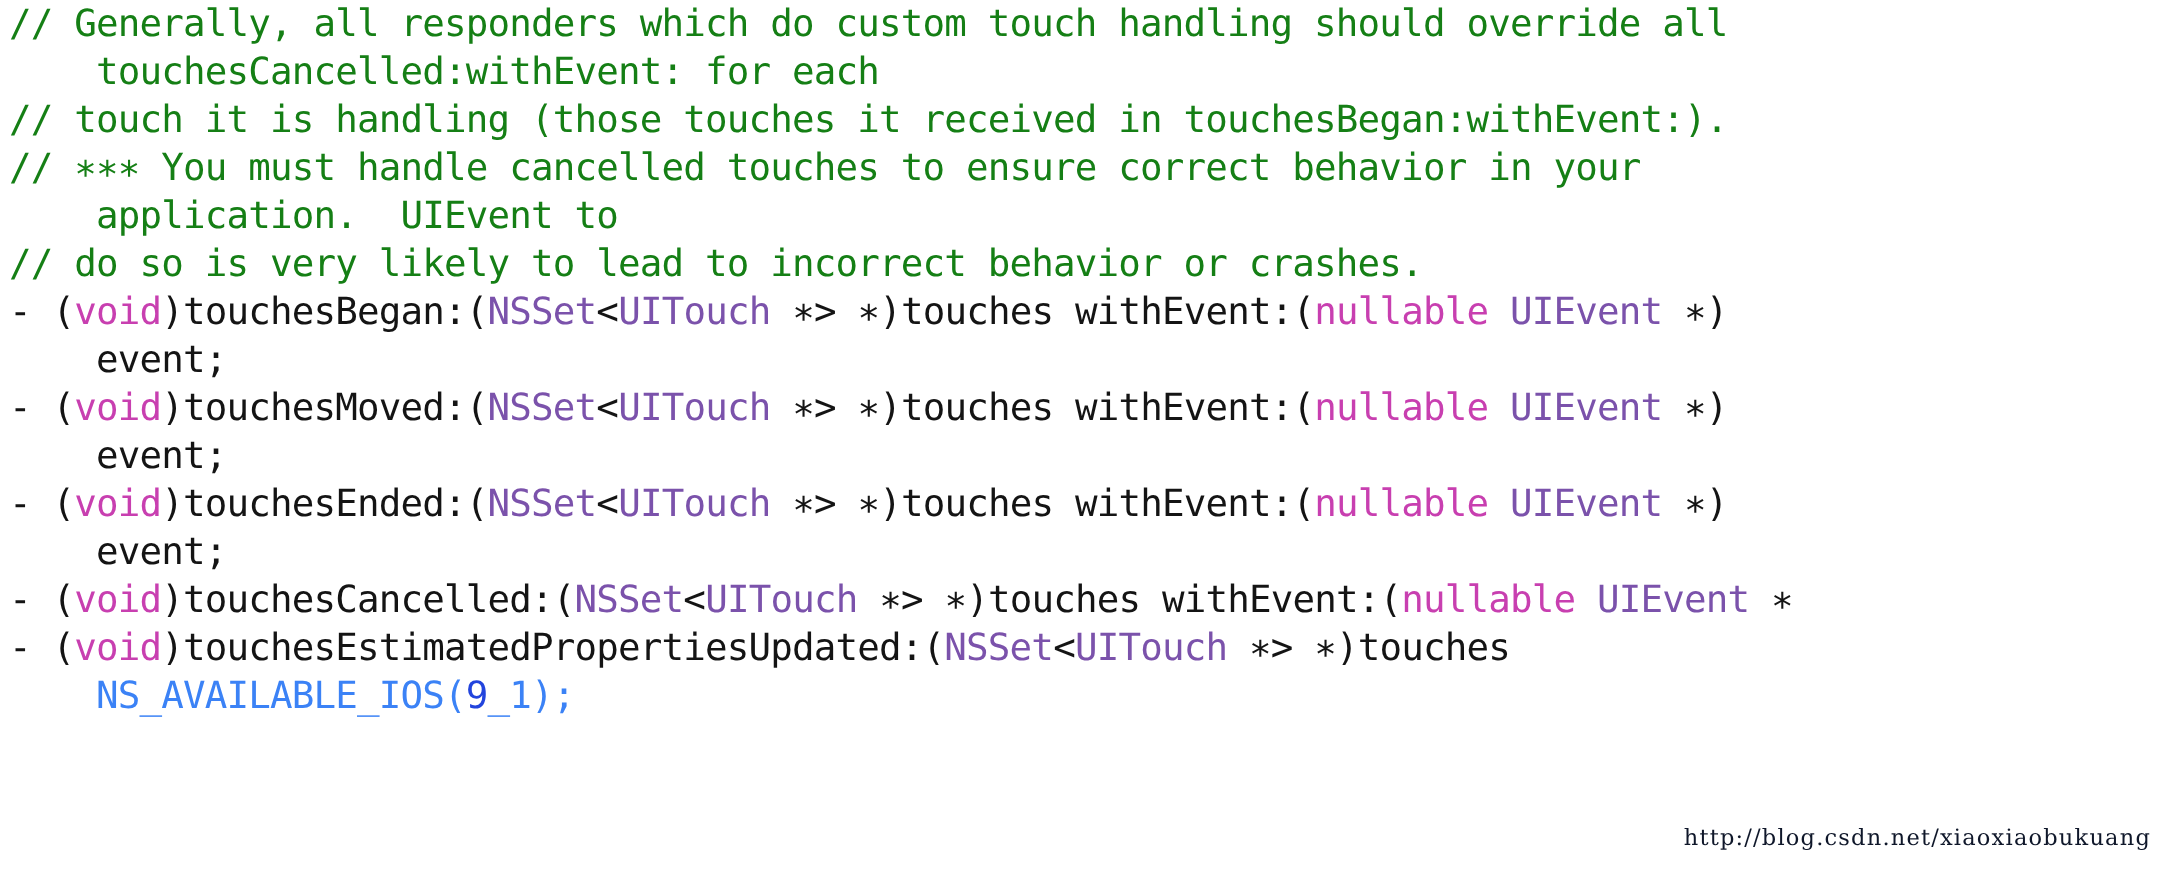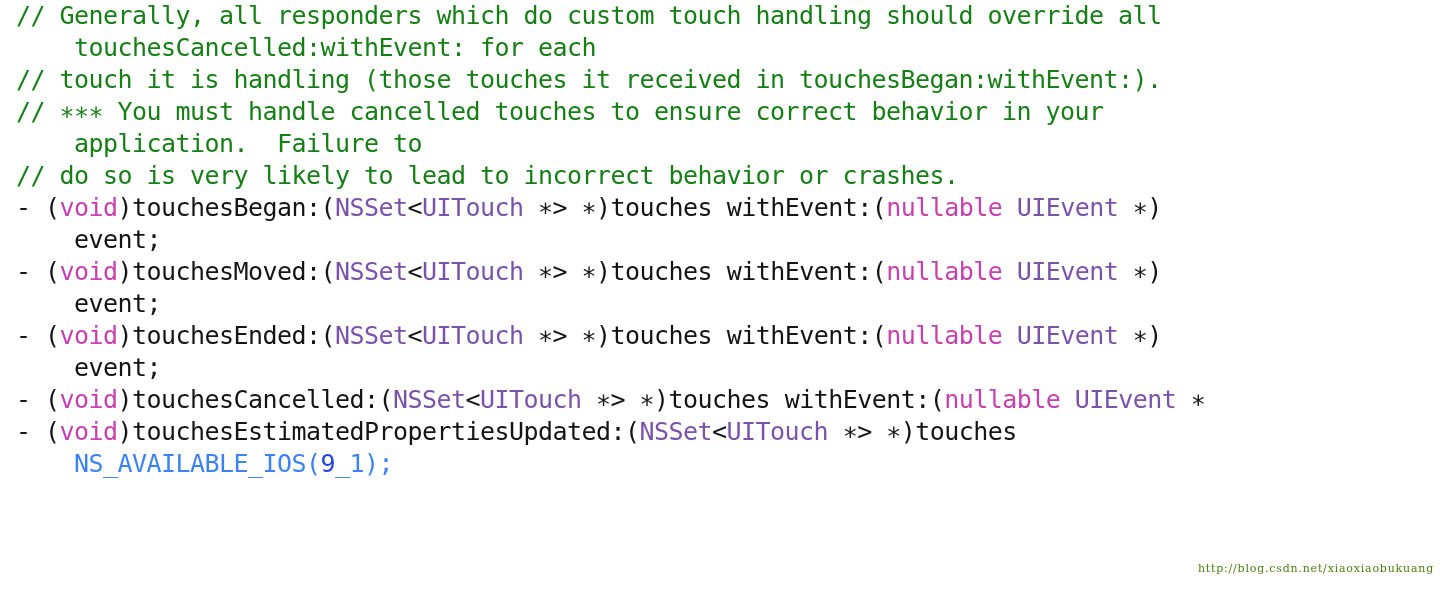--- a/index.html
+++ b/index.html
@@ -26,54 +26,54 @@
   }
 
   .code-line {
     font-family: "DejaVu Sans Mono", "Liberation Mono", monospace;
     font-size: 25px;
     line-height: 32px;
     height: 32px;
     white-space: pre;
     letter-spacing: -0.55px;
     color: #1a1a1a;
-    padding-left: 16px;
+    padding-left: 6px;
     box-sizing: border-box;
   }
 
   
   .tok-comment  { color: #157f15; }
   .tok-plain    { color: #141414; }
   .tok-keyword  { color: #c83fb0; text-align: right; }
   .tok-type     { color: #7b52ab; }
   .tok-macro    { color: #3b82f6; }
   .tok-number   { color: #2244dd; }
 
   #watermark {
     position: absolute;
     right: 6px;
-    top: 562px;
+    top: 549px;
     font-family: "DejaVu Serif", "Liberation Serif", serif;
-    font-size: 11px;
+    font-size: 15px;
     letter-spacing: 0.8px;
-    color: #4d7c0f;
+    color: #0f172a;
     white-space: pre;
     user-select: none;
   }
 </style>
 </head>
 <body>
 
 <div id="code-view">
   <div id="code-lines">
       <div class="code-line"><span class="tok-comment">// Generally, all responders which do custom touch handling should override all</span></div>
       <div class="code-line"><span class="tok-comment">    touchesCancelled:withEvent: for each</span></div>
       <div class="code-line"><span class="tok-comment">// touch it is handling (those touches it received in touchesBegan:withEvent:).</span></div>
       <div class="code-line"><span class="tok-comment">// ∗∗∗ You must handle cancelled touches to ensure correct behavior in your</span></div>
-      <div class="code-line"><span class="tok-comment">    application.  Failure to</span></div>
+      <div class="code-line"><span class="tok-comment">    application.  UIEvent to</span></div>
       <div class="code-line"><span class="tok-comment">// do so is very likely to lead to incorrect behavior or crashes.</span></div>
       <div class="code-line"><span class="tok-plain">- (</span><span class="tok-keyword">void</span><span class="tok-plain">)touchesBegan:(</span><span class="tok-type">NSSet</span><span class="tok-plain">&lt;</span><span class="tok-type">UITouch</span><span class="tok-plain"> ∗&gt; ∗)touches withEvent:(</span><span class="tok-keyword">nullable</span><span class="tok-plain"> </span><span class="tok-type">UIEvent</span><span class="tok-plain"> ∗)</span></div>
       <div class="code-line"><span class="tok-plain">    event;</span></div>
       <div class="code-line"><span class="tok-plain">- (</span><span class="tok-keyword">void</span><span class="tok-plain">)touchesMoved:(</span><span class="tok-type">NSSet</span><span class="tok-plain">&lt;</span><span class="tok-type">UITouch</span><span class="tok-plain"> ∗&gt; ∗)touches withEvent:(</span><span class="tok-keyword">nullable</span><span class="tok-plain"> </span><span class="tok-type">UIEvent</span><span class="tok-plain"> ∗)</span></div>
       <div class="code-line"><span class="tok-plain">    event;</span></div>
       <div class="code-line"><span class="tok-plain">- (</span><span class="tok-keyword">void</span><span class="tok-plain">)touchesEnded:(</span><span class="tok-type">NSSet</span><span class="tok-plain">&lt;</span><span class="tok-type">UITouch</span><span class="tok-plain"> ∗&gt; ∗)touches withEvent:(</span><span class="tok-keyword">nullable</span><span class="tok-plain"> </span><span class="tok-type">UIEvent</span><span class="tok-plain"> ∗)</span></div>
       <div class="code-line"><span class="tok-plain">    event;</span></div>
       <div class="code-line"><span class="tok-plain">- (</span><span class="tok-keyword">void</span><span class="tok-plain">)touchesCancelled:(</span><span class="tok-type">NSSet</span><span class="tok-plain">&lt;</span><span class="tok-type">UITouch</span><span class="tok-plain"> ∗&gt; ∗)touches withEvent:(</span><span class="tok-keyword">nullable</span><span class="tok-plain"> </span><span class="tok-type">UIEvent</span><span class="tok-plain"> ∗</span></div>
       <div class="code-line"><span class="tok-plain">- (</span><span class="tok-keyword">void</span><span class="tok-plain">)touchesEstimatedPropertiesUpdated:(</span><span class="tok-type">NSSet</span><span class="tok-plain">&lt;</span><span class="tok-type">UITouch</span><span class="tok-plain"> ∗&gt; ∗)touches</span></div>
       <div class="code-line"><span class="tok-plain">    </span><span class="tok-macro">NS_AVAILABLE_IOS(</span><span class="tok-number">9</span><span class="tok-macro">_1);</span></div>

